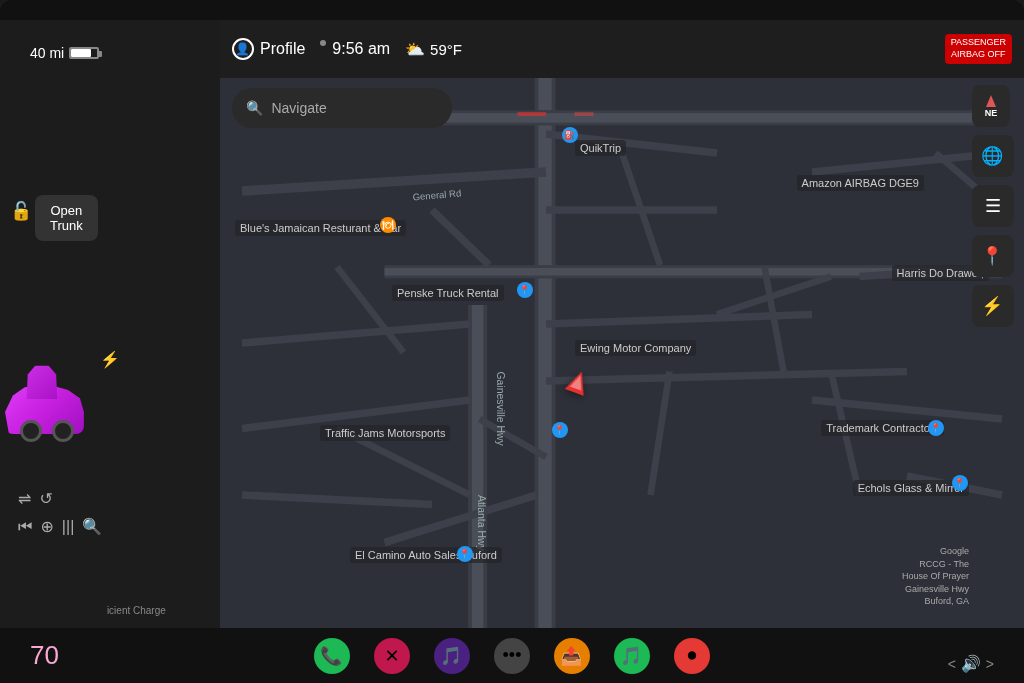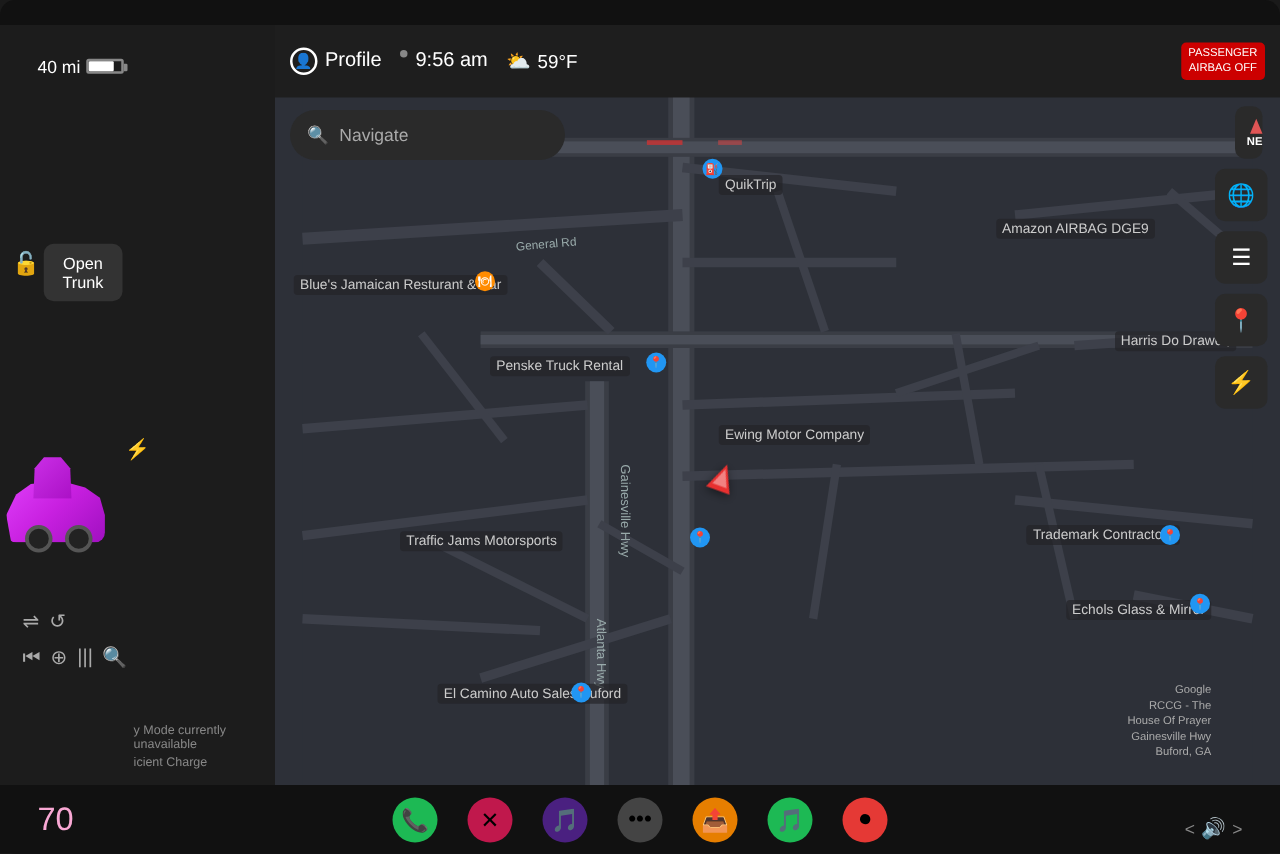--- a/index.html
+++ b/index.html
@@ -252,34 +252,33 @@
       border-radius: 8px;
       display: flex;
       align-items: center;
       justify-content: center;
       cursor: pointer;
       color: #fff;
       font-size: 18px;
     }
 
     .compass-btn {
-      width: 22px;
+      width: 38px;
       height: 42px;
       background: #2a2a2a;
       border: none;
       border-radius: 8px;
       display: flex;
       flex-direction: column;
-      align-items: flex-end;
+      align-items: center;
       justify-content: center;
       cursor: pointer;
       color: #fff;
       font-size: 9px;
       font-weight: bold;
-      margin-left: 16px;
     }
 
     .compass-needle {
       width: 0;
       height: 0;
       border-left: 5px solid transparent;
       border-right: 5px solid transparent;
       border-bottom: 12px solid #e05555;
       margin-bottom: 1px;
     }
@@ -529,21 +528,20 @@
     </div>
     <div class="media-row">
       <span class="media-icon">⏮</span>
       <span class="media-icon">⊕</span>
       <span class="media-icon">|||</span>
       <span class="media-icon">🔍</span>
     </div>
   </div>
 
   <div class="left-status">
-    <div class="status-text">y Mode currently unavailable</div>
     <div class="status-text">icient Charge</div>
   </div>
 </div>
 
 <div class="screen">
 
   <div class="top-bar">
     <button class="profile-btn">
       <div class="profile-icon">👤</div>
       <span>Profile</span>

